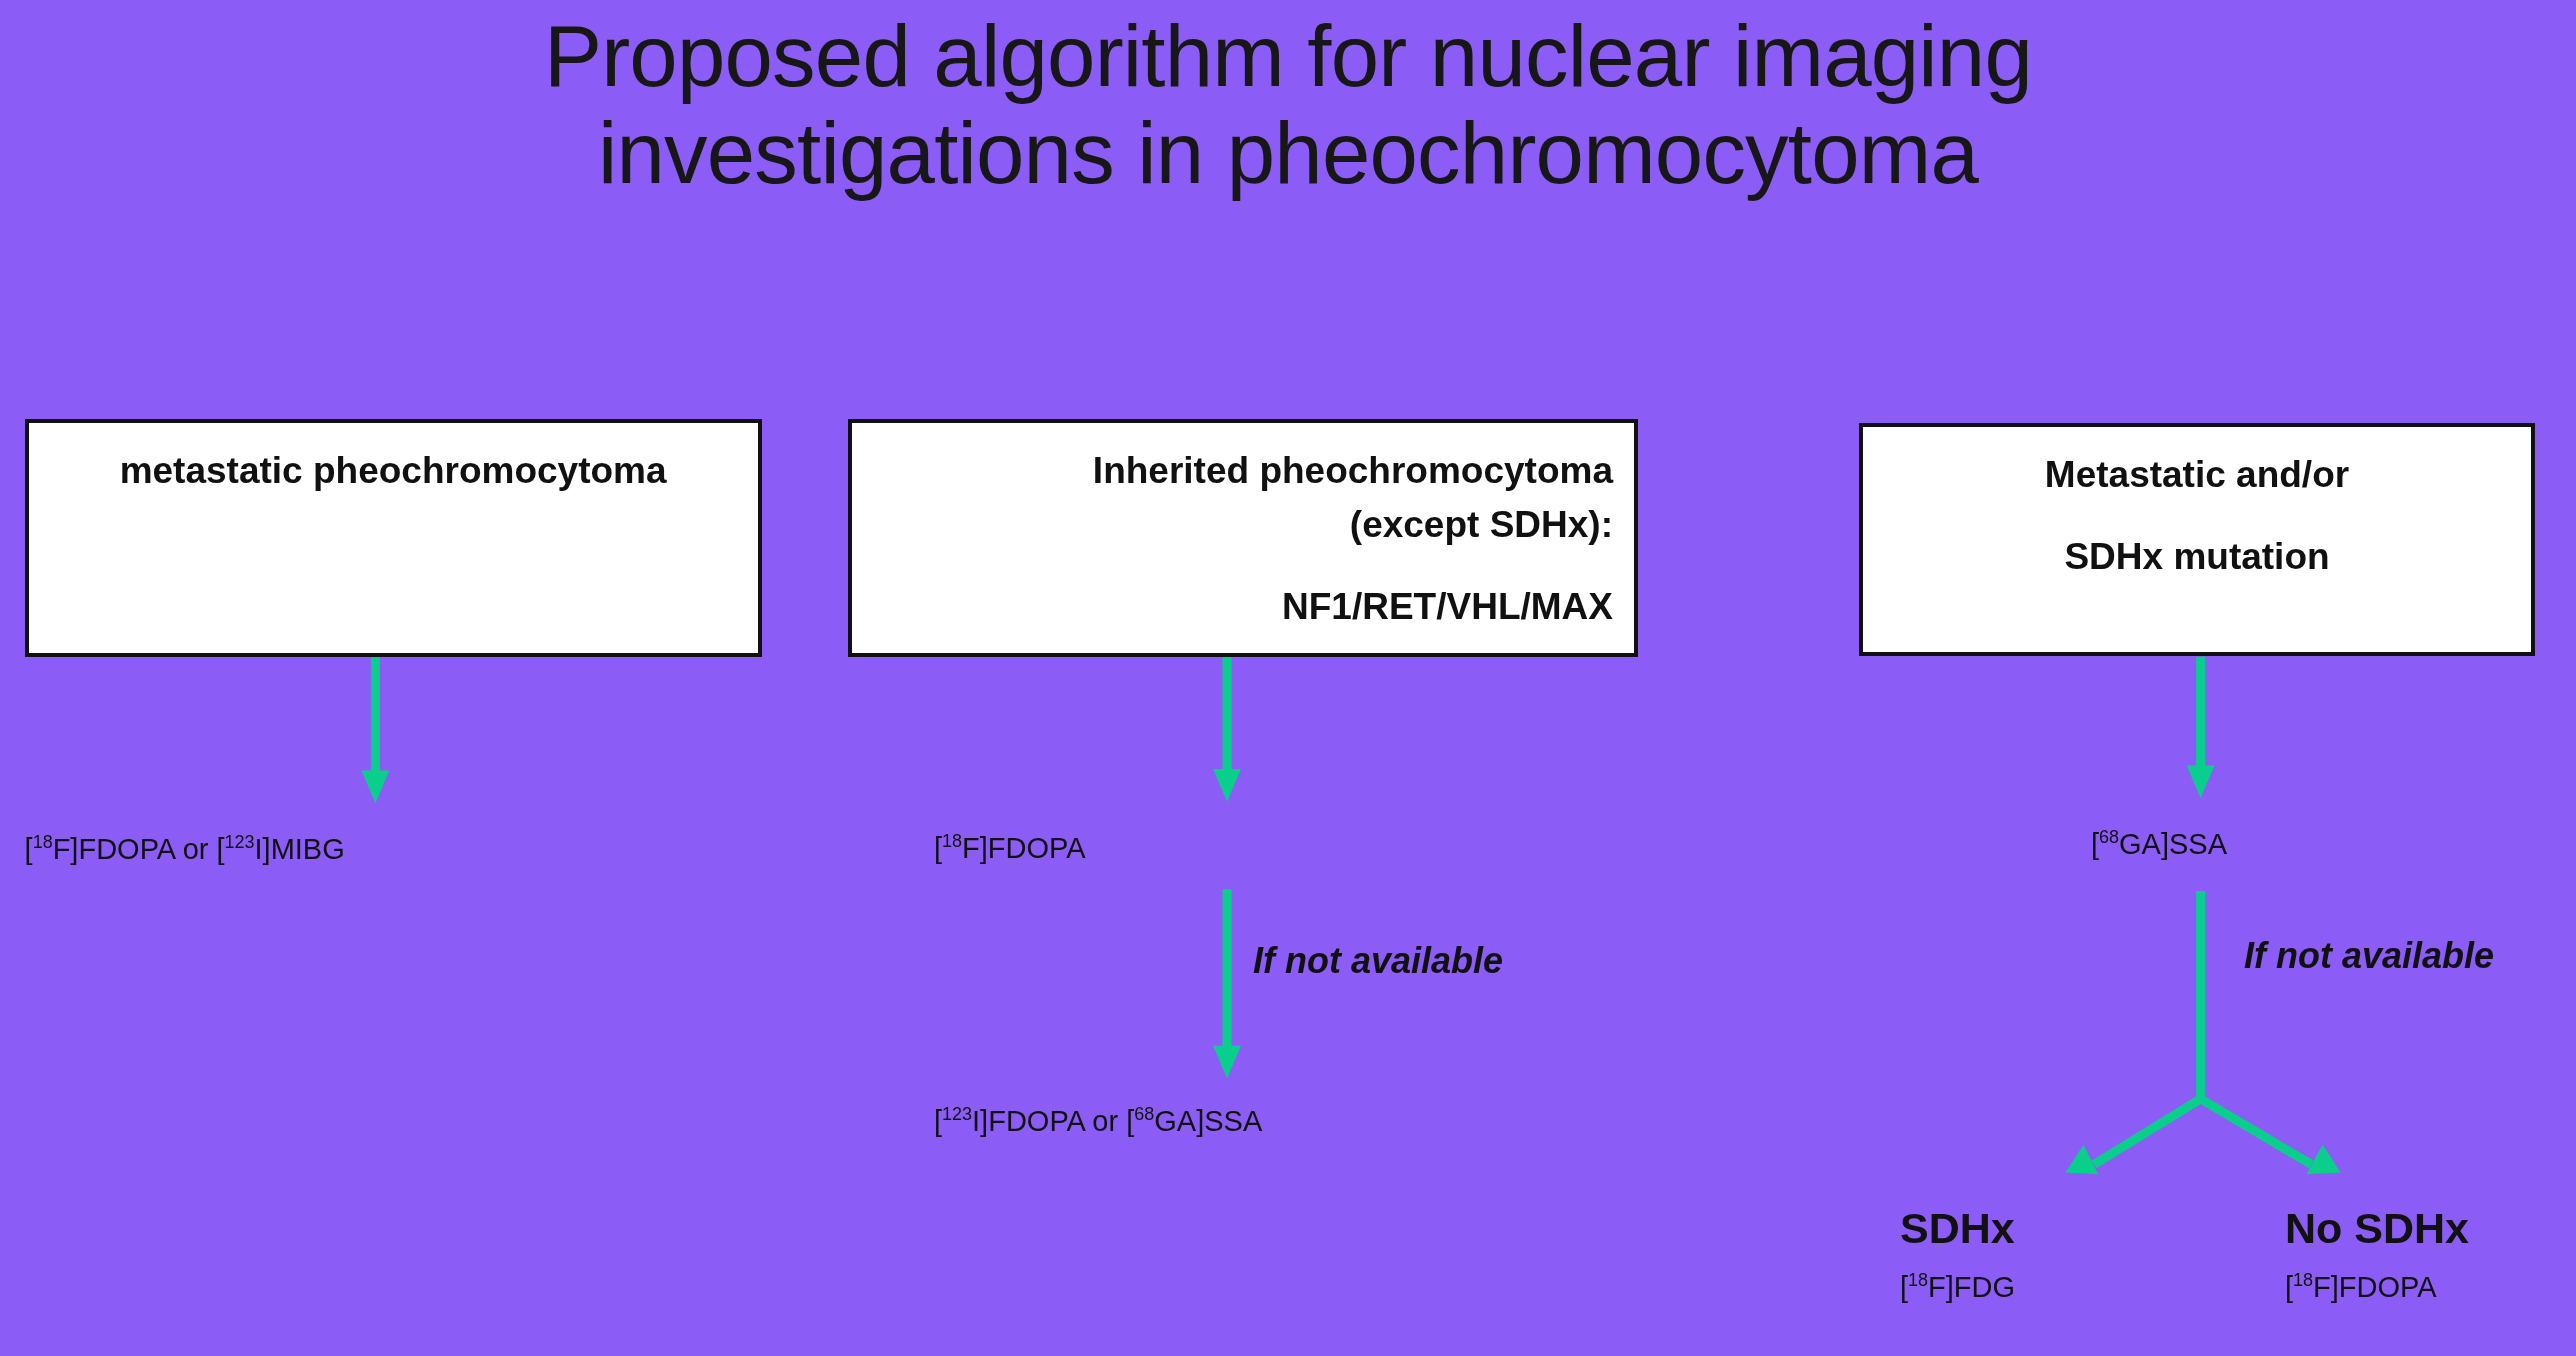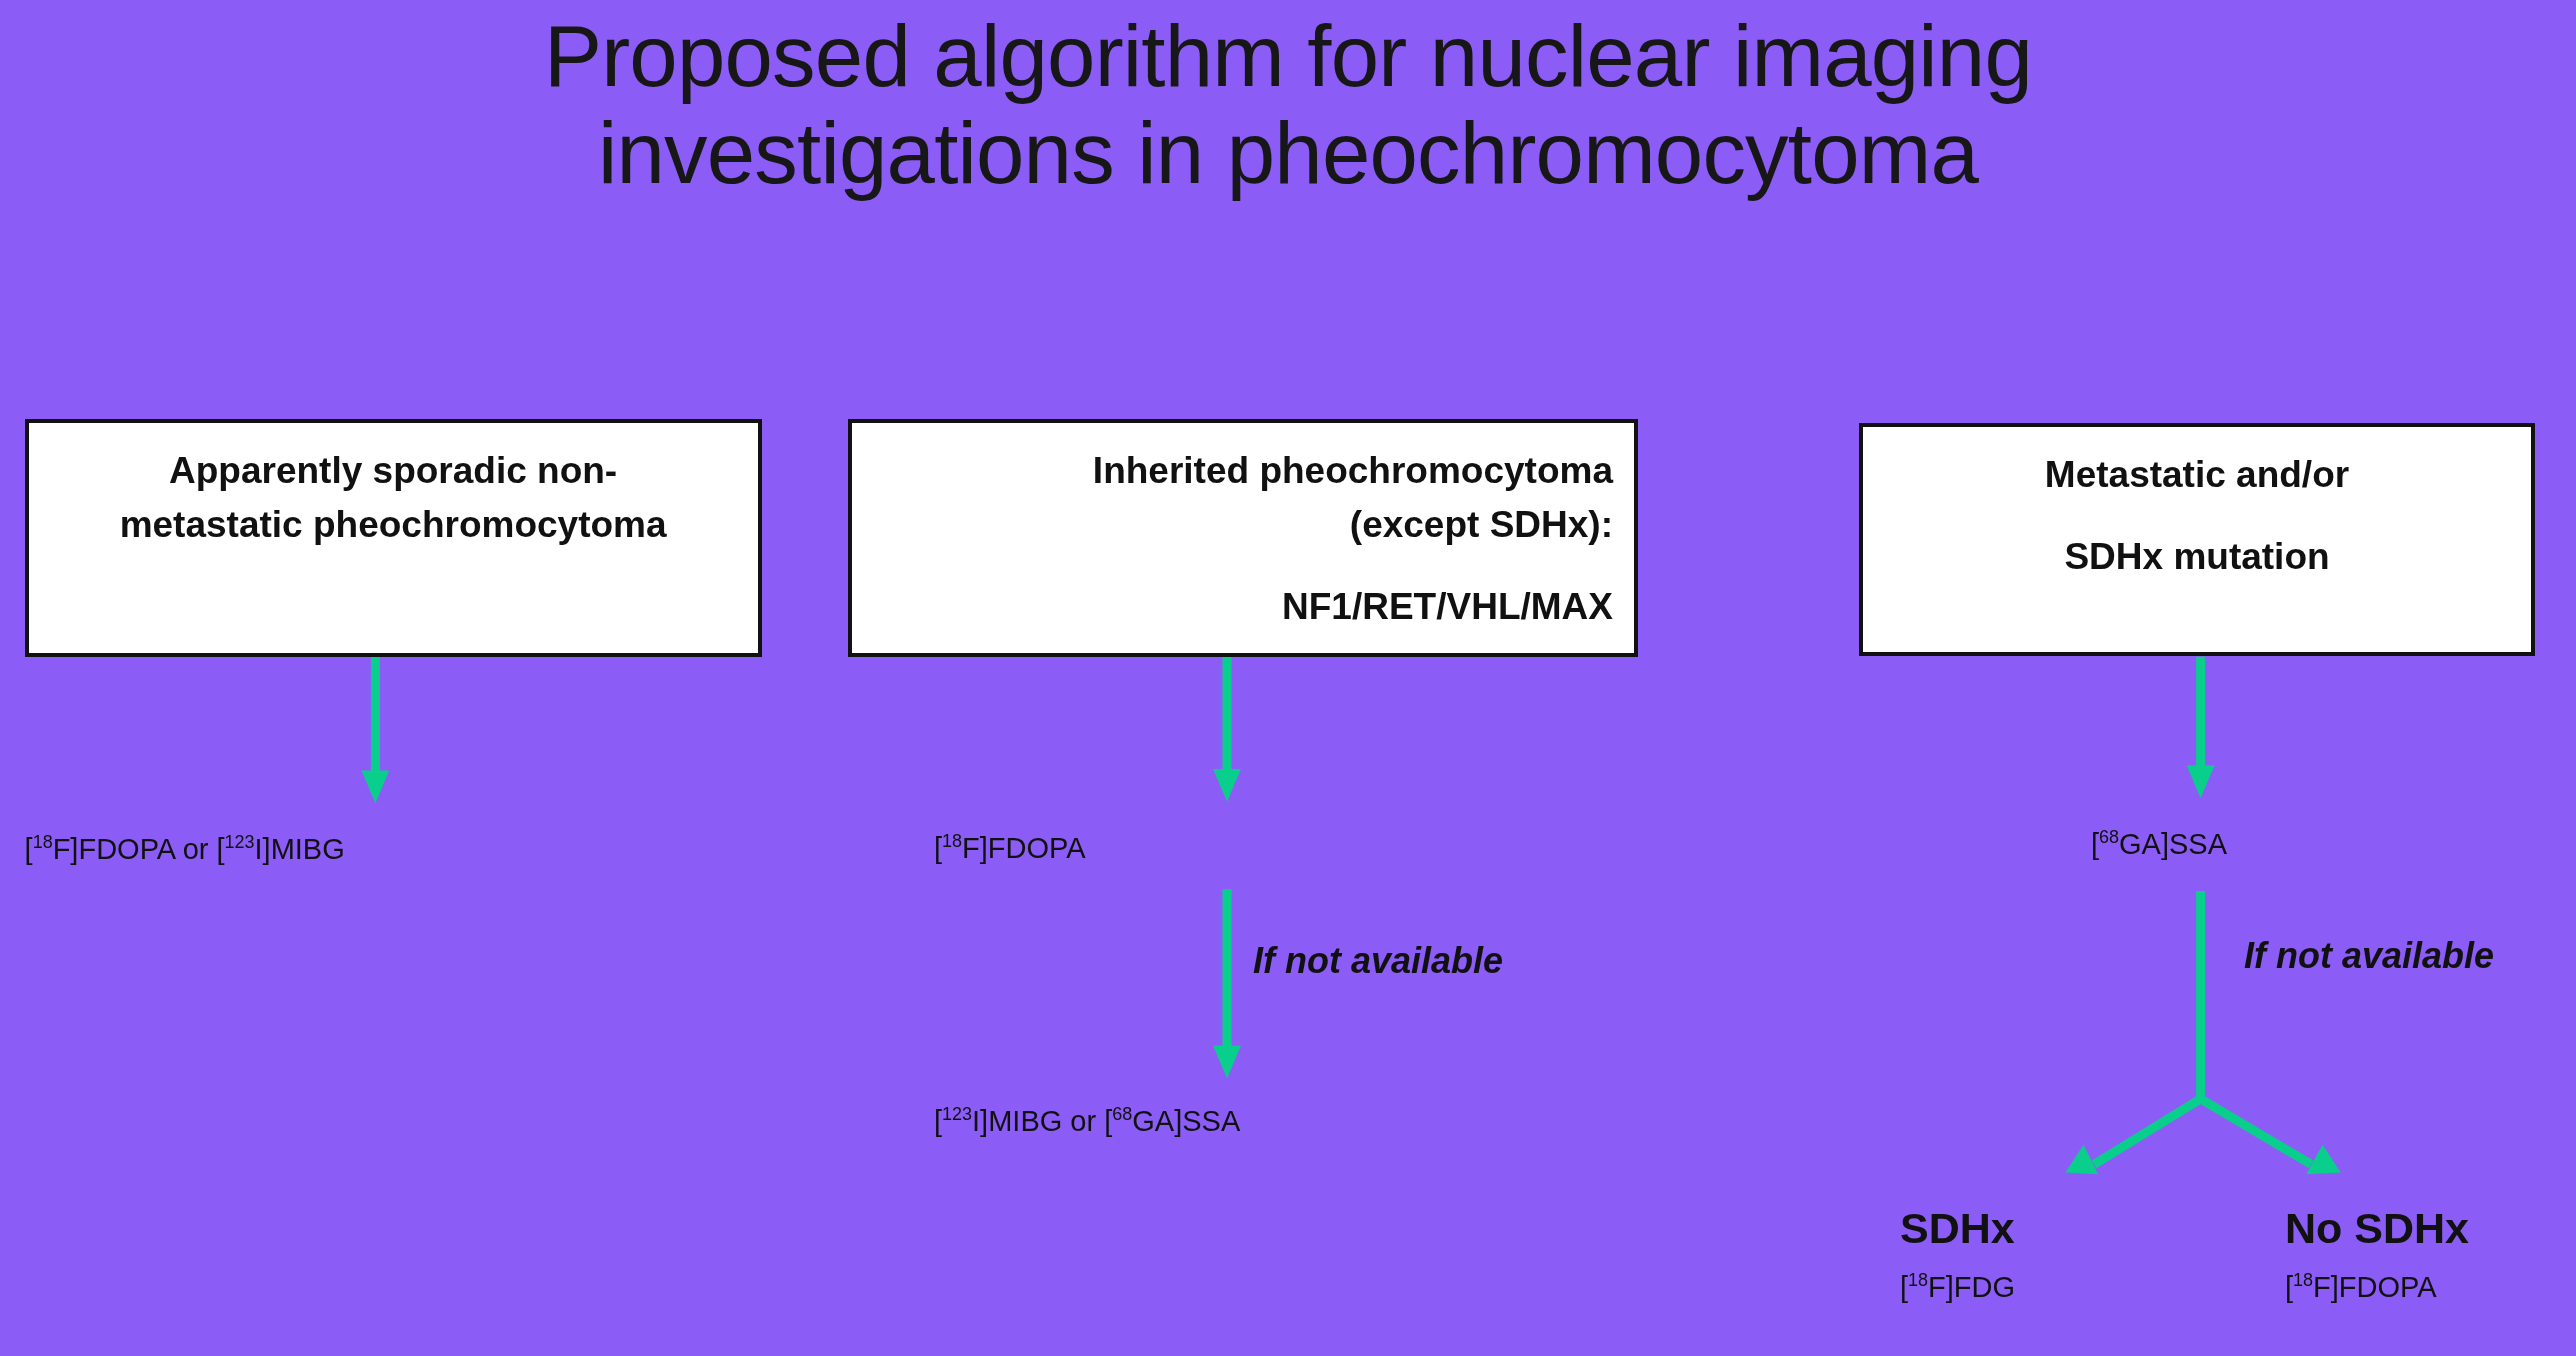--- a/index.html
+++ b/index.html
@@ -152,21 +152,20 @@
       <line x1="2687" y1="1342" x2="2557" y2="1422" stroke="#0ACF8C" stroke-width="11"></line>
       <polygon points="2544,1398 2562,1434 2522,1432" fill="#0ACF8C"></polygon>
 
       <line x1="2687" y1="1342" x2="2822" y2="1422" stroke="#0ACF8C" stroke-width="11"></line>
       <polygon points="2836,1398 2816,1434 2858,1432" fill="#0ACF8C"></polygon>
     </g>
   </svg>
 
   <div id="box-sporadic" class="node-box box-center">
     <div class="box-text">
-      <span class="box-line">Apparently sporadic non-</span>
       <span class="box-line">metastatic pheochromocytoma</span>
     </div>
   </div>
 
   <div id="box-inherited" class="node-box box-left">
     <div class="box-text">
       <span class="box-line">Inherited pheochromocytoma</span>
       <span class="box-line">(except SDHx):</span>
       <span class="box-line spaced">NF1/RET/VHL/MAX</span>
     </div>
@@ -181,21 +180,21 @@
 
   <div id="tracer-a" class="tracer">
     <span>[</span><sup>18</sup><span>F]FDOPA or [</span><sup>123</sup><span>I]MIBG</span>
   </div>
 
   <div id="tracer-b" class="tracer">
     <span>[</span><sup>18</sup><span>F]FDOPA</span>
   </div>
 
   <div id="tracer-c" class="tracer">
-    <span>[</span><sup>123</sup><span>I]MIBG or [</span><sup>68</sup><span>GA]SSA</span>
+    <span>[</span><sup>123</sup><span>I]FDOPA or [</span><sup>68</sup><span>GA]SSA</span>
   </div>
 
   <div id="tracer-d" class="tracer">
     <span>[</span><sup>68</sup><span>GA]SSA</span>
   </div>
 
   <div id="annot-mid" class="annot">If not available</div>
 
   <div id="annot-right" class="annot">If not available</div>
 

